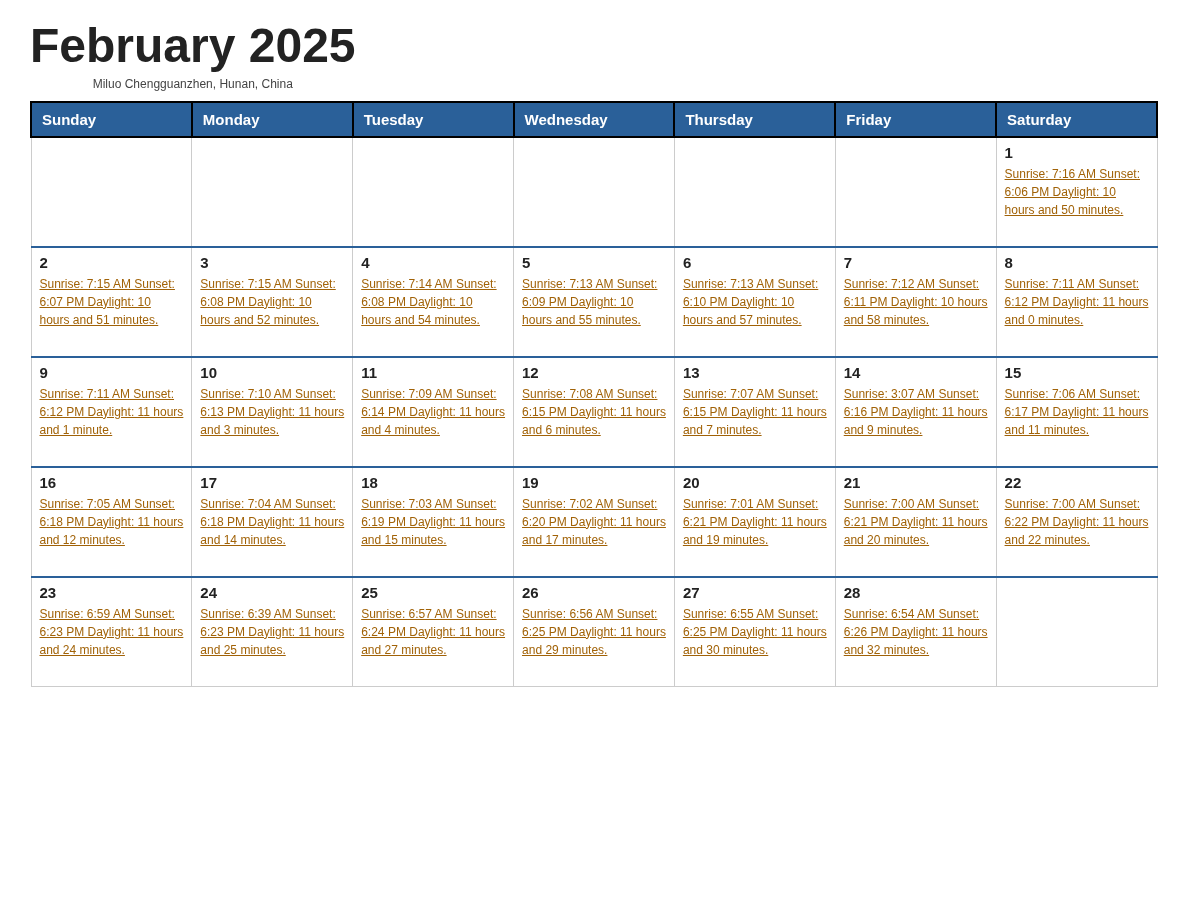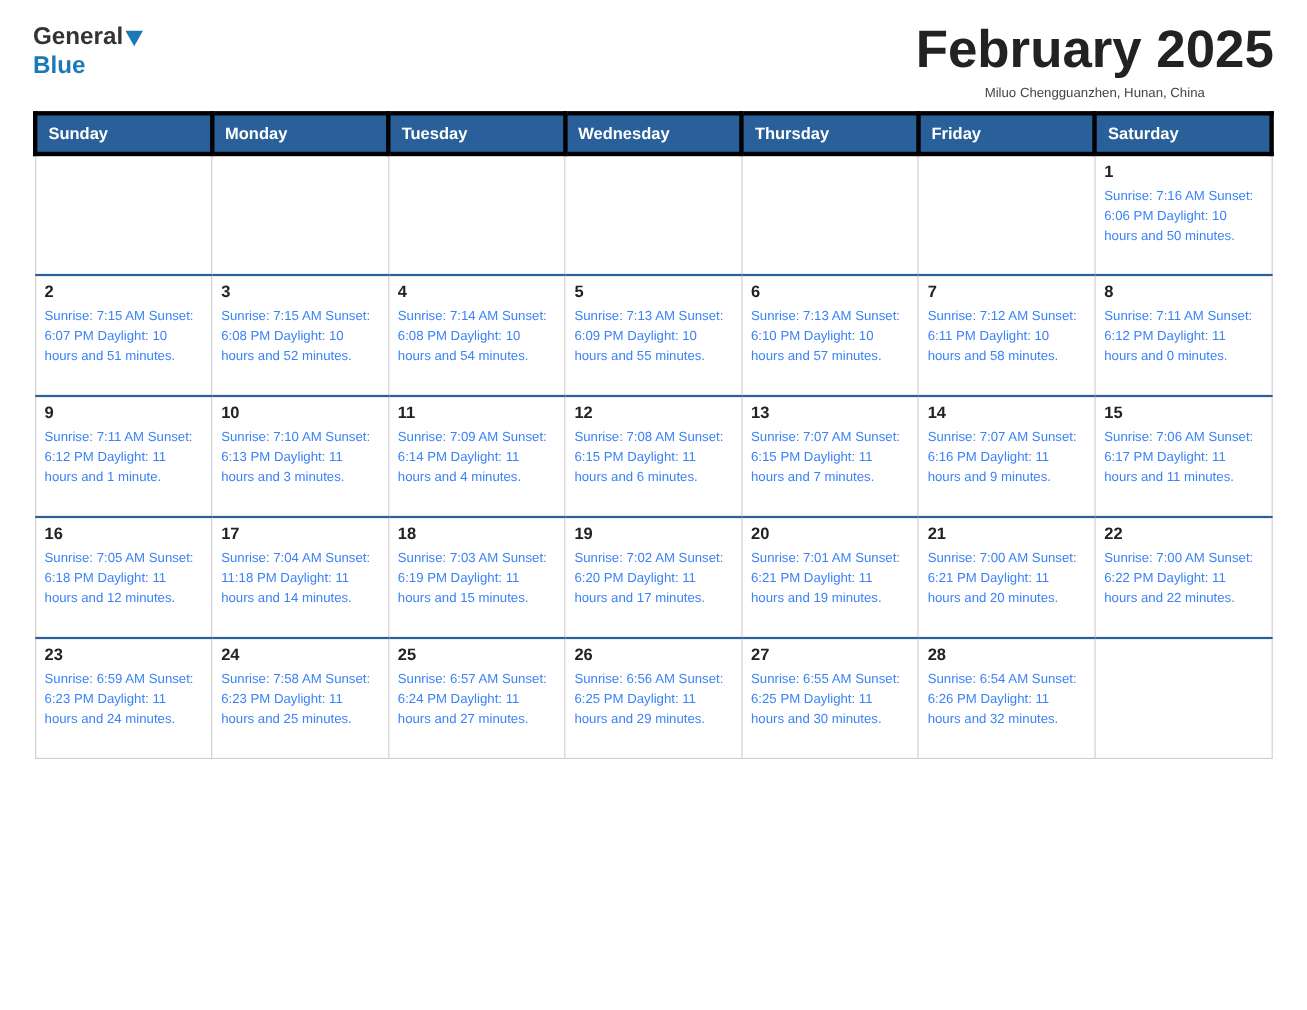--- a/index.html
+++ b/index.html
@@ -45,21 +45,21 @@
       border-collapse: collapse;
       margin-top: 10px;
     }
     .calendar th {
       background-color: #2a6099;
       color: #fff;
       font-size: 15px;
       font-weight: bold;
       padding: 8px 10px;
       text-align: left;
-      border: 4px solid #000000;
+      border: 2px solid #000000;
     }
     .calendar td {
       vertical-align: top;
       border: 1px solid #ccc;
       padding: 6px 8px;
       width: calc(100% / 7);
       min-height: 110px;
       height: 110px;
     }
     .calendar tr:first-child td {
@@ -69,50 +69,40 @@
       border-top: 2px solid #2a6099;
     }
     .day-number {
       font-size: 15px;
       font-weight: bold;
       color: #222;
       margin-bottom: 4px;
     }
     .day-info {
       font-size: 12px;
-      color: #3b82f6;
+      color: #a16207;
       line-height: 1.5;
+      text-decoration: underline;
     }
     .empty-cell {
       background: #fff;
     }
     .logo-wrapper {
       display: flex;
       flex-direction: column;
     }
     .logo-row {
       display: flex;
       align-items: center;
     }
   </style>
 </head>
 <body>
 
 <div class="header">
-  <div class="logo-wrapper">
-    <div class="logo-row">
-      <span class="logo-text-general">General</span>
-      <svg width="20" height="20" viewBox="0 0 20 20" style="margin-left:2px; margin-top:2px;">
-        <polygon points="0,4 16,4 8,18" fill="#1a7ab5"></polygon>
-      </svg>
-    </div>
-    <div>
-      <span class="logo-text-blue">Blue</span>
-    </div>
-  </div>
   <div class="title-block">
     <div class="month-title">February 2025</div>
     <div class="location">Miluo Chengguanzhen, Hunan, China</div>
   </div>
 </div>
 
 <table class="calendar">
   <thead>
     <tr>
     <th>Sunday</th>
@@ -209,42 +199,42 @@
 Daylight: 11 hours and 6 minutes.</div>
         </td>
         <td>
           <div class="day-number">13</div>
           <div class="day-info">Sunrise: 7:07 AM
 Sunset: 6:15 PM
 Daylight: 11 hours and 7 minutes.</div>
         </td>
         <td>
           <div class="day-number">14</div>
-          <div class="day-info">Sunrise: 7:07 AM
+          <div class="day-info">Sunrise: 3:07 AM
 Sunset: 6:16 PM
 Daylight: 11 hours and 9 minutes.</div>
         </td>
         <td>
           <div class="day-number">15</div>
           <div class="day-info">Sunrise: 7:06 AM
 Sunset: 6:17 PM
 Daylight: 11 hours and 11 minutes.</div>
         </td>
       </tr>
       <tr>
         <td>
           <div class="day-number">16</div>
           <div class="day-info">Sunrise: 7:05 AM
 Sunset: 6:18 PM
 Daylight: 11 hours and 12 minutes.</div>
         </td>
         <td>
           <div class="day-number">17</div>
           <div class="day-info">Sunrise: 7:04 AM
-Sunset: 11:18 PM
+Sunset: 6:18 PM
 Daylight: 11 hours and 14 minutes.</div>
         </td>
         <td>
           <div class="day-number">18</div>
           <div class="day-info">Sunrise: 7:03 AM
 Sunset: 6:19 PM
 Daylight: 11 hours and 15 minutes.</div>
         </td>
         <td>
           <div class="day-number">19</div>
@@ -273,21 +263,21 @@
       </tr>
       <tr>
         <td>
           <div class="day-number">23</div>
           <div class="day-info">Sunrise: 6:59 AM
 Sunset: 6:23 PM
 Daylight: 11 hours and 24 minutes.</div>
         </td>
         <td>
           <div class="day-number">24</div>
-          <div class="day-info">Sunrise: 7:58 AM
+          <div class="day-info">Sunrise: 6:39 AM
 Sunset: 6:23 PM
 Daylight: 11 hours and 25 minutes.</div>
         </td>
         <td>
           <div class="day-number">25</div>
           <div class="day-info">Sunrise: 6:57 AM
 Sunset: 6:24 PM
 Daylight: 11 hours and 27 minutes.</div>
         </td>
         <td>

